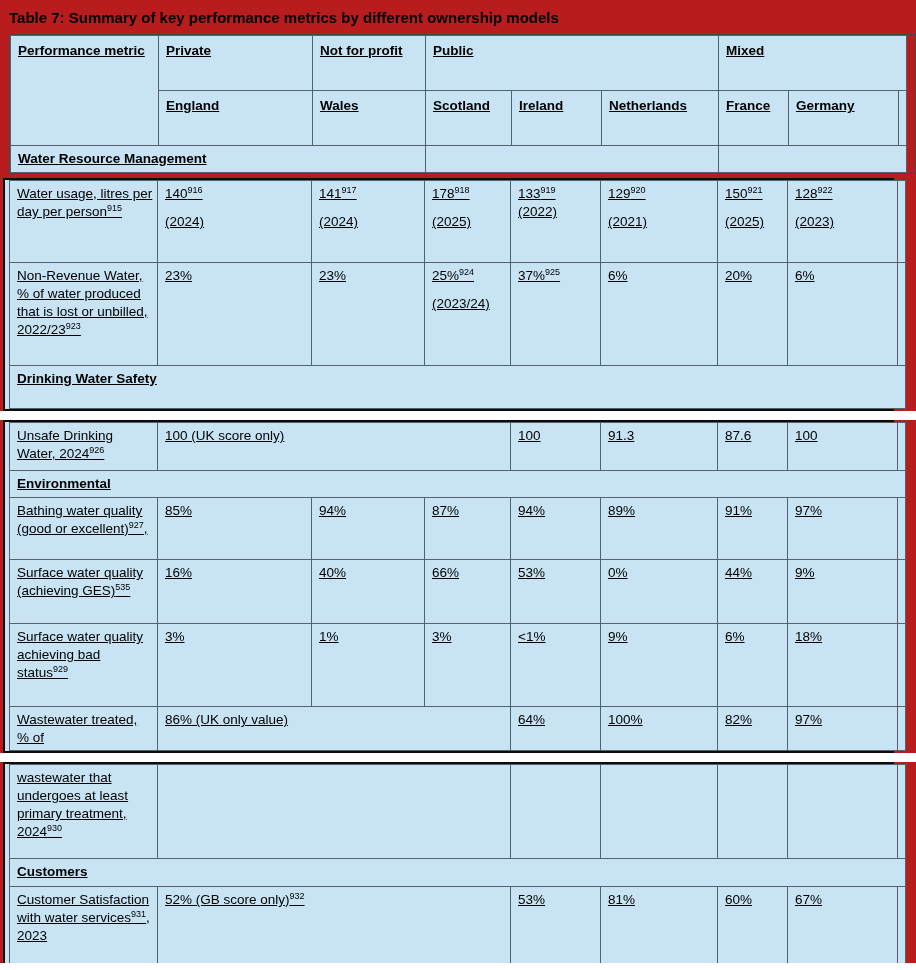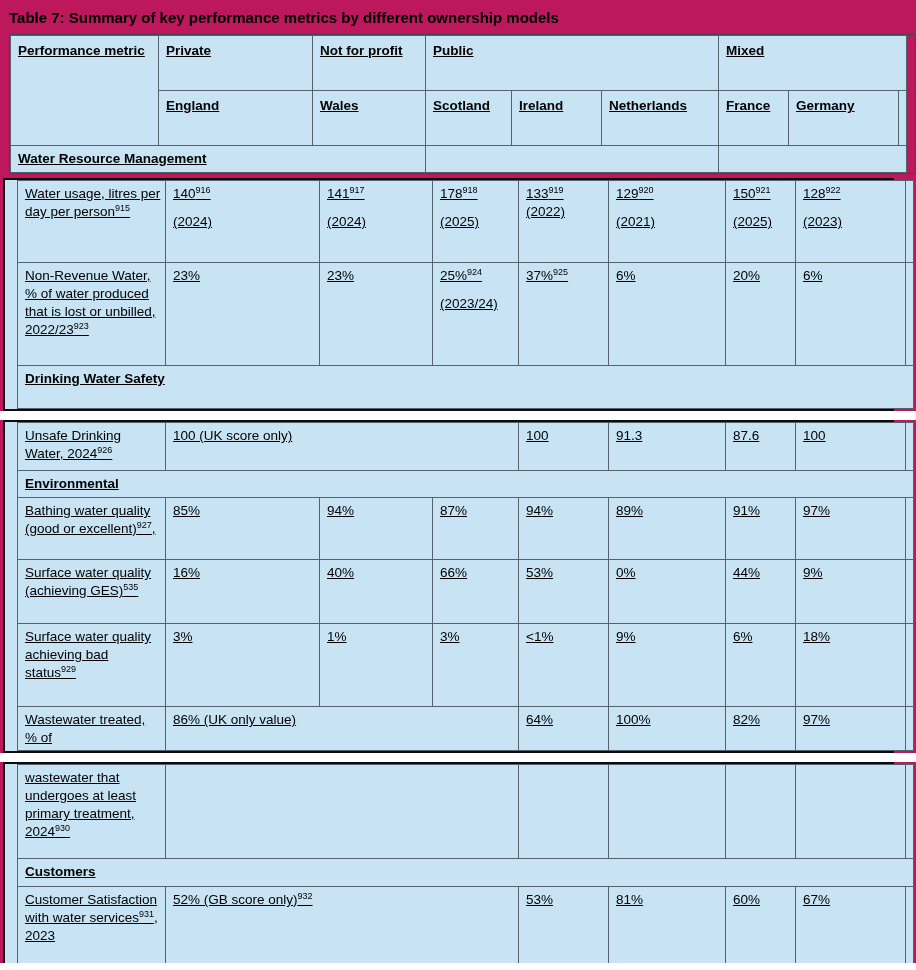--- a/index.html
+++ b/index.html
@@ -4,21 +4,21 @@
 <style>
   html, body {
     margin: 0;
     padding: 0;
     background: #ffffff;
     font-family: "Liberation Sans", "DejaVu Sans", sans-serif;
   }
   .page {
     width: 916px;
     height: 963px;
-    background: #be185d;
+    background: #b91c1c;
     overflow: hidden;
     color: #000;
   }
   .title {
     padding: 8px 0 0 9px;
     font-size: 15px;
     font-weight: bold;
     line-height: 20px;
   }
   table.grid {
@@ -43,21 +43,21 @@
   td.value { padding-left: 9px; }
   .chunk-head {
     margin: 6px 0 0 9px;
     border: 1px solid #3d4852;
   }
   .frame {
     box-sizing: border-box;
     margin-left: 3px;
     width: 891px;
     border: 2px solid #0b0b0b;
-    padding: 0 12px;
+    padding: 0 4px;
     background: #c8e4f4;
   }
   .frame-first { margin-top: 4px; }
   .gap-white {
     height: 9px;
     background: #ffffff;
     width: 916px;
   }
   sup {
     font-size: 9px;

